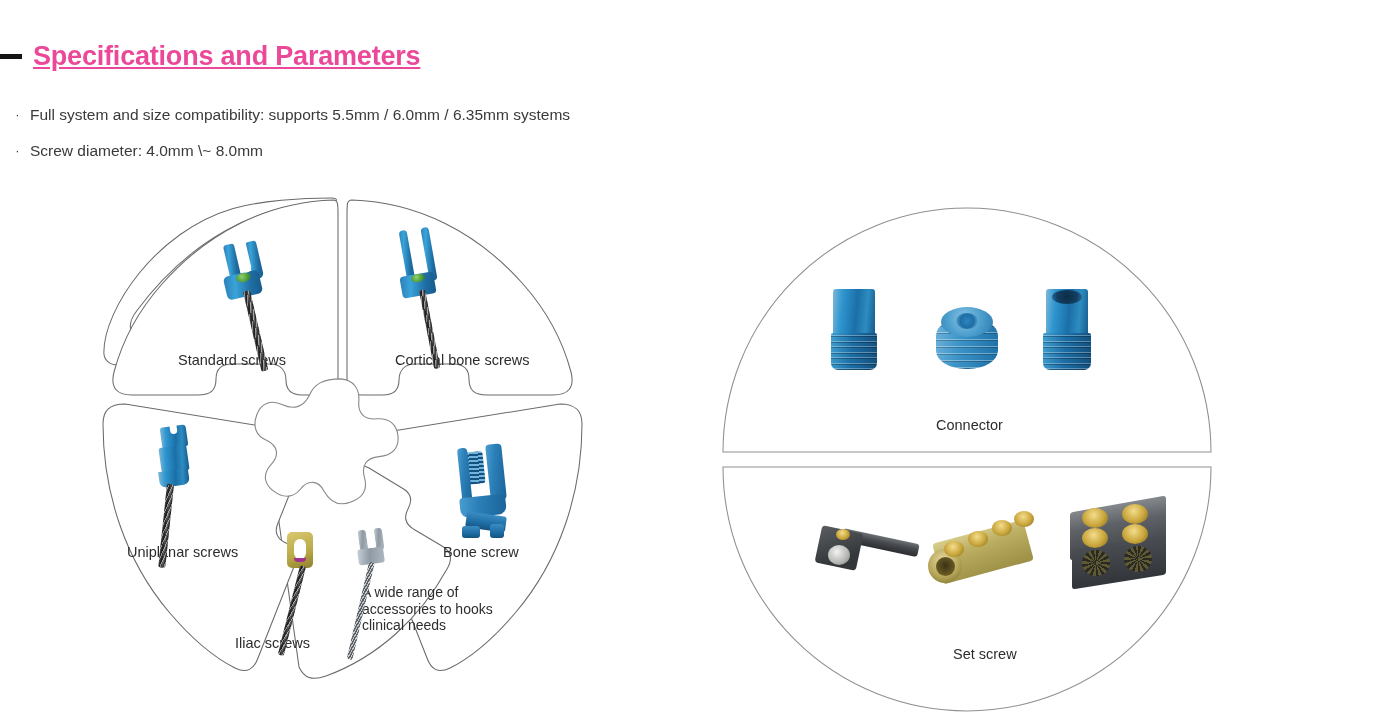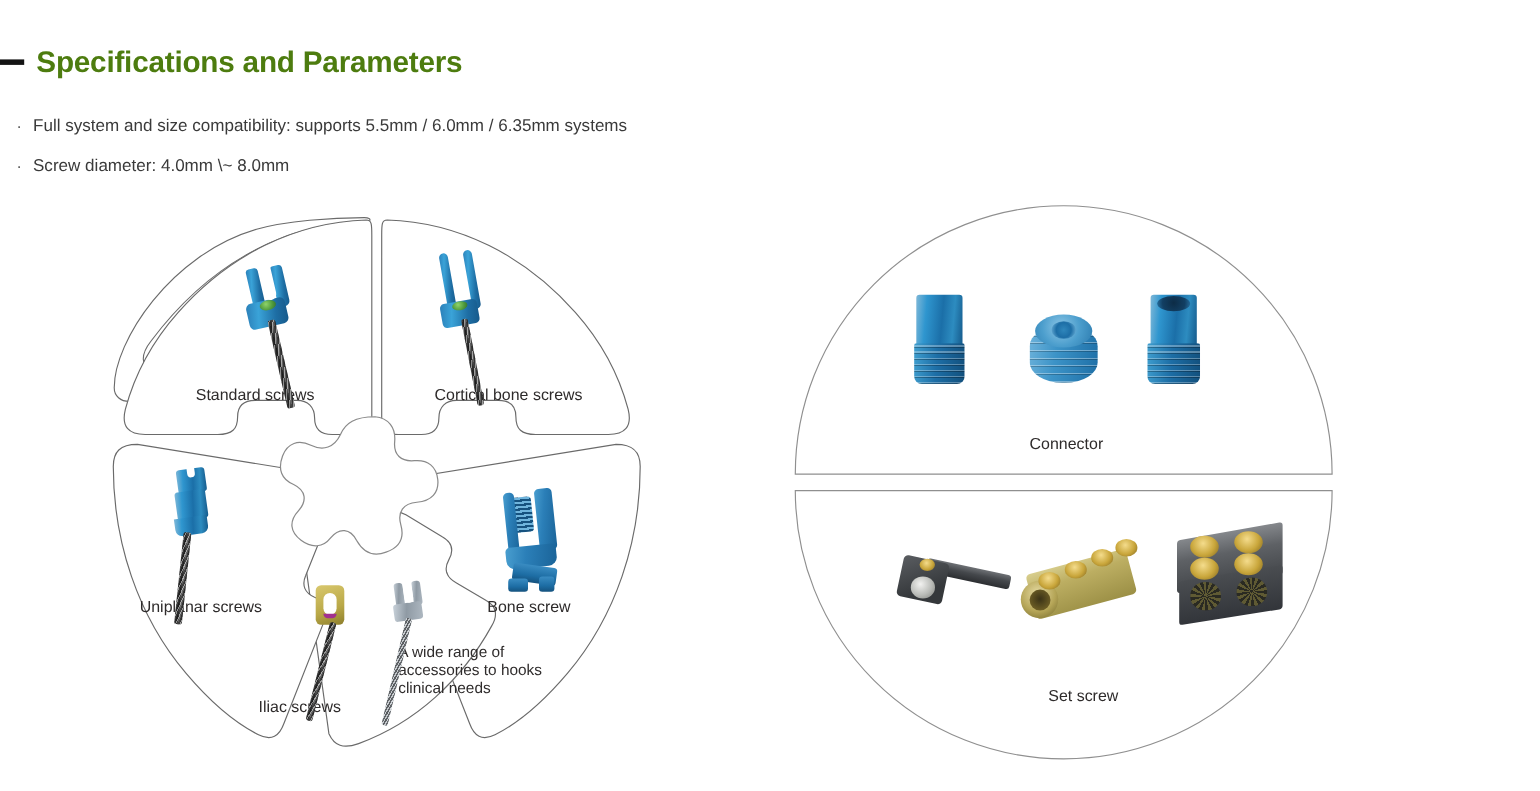--- a/index.html
+++ b/index.html
@@ -16,38 +16,38 @@
     position:absolute; left:0px; top:43px;
     display:flex; align-items:center; gap:11px;
     white-space:nowrap;
   }
   .title-dash {
     width:30px; height:5px; background:#141414;
     margin-left:-8px; flex:0 0 auto;
   }
   .title-text {
     font-size:27px; font-weight:bold; letter-spacing:-0.2px;
-    color:#4d7c0f; line-height:1;
+    color:#ec4899; line-height:1;text-decoration:underline;
   }
 
   .bullets { position:absolute; left:13px; top:105px; }
   .bullet-row {
     display:flex; align-items:flex-start; gap:8px;
     margin-bottom:16px; white-space:nowrap;
   }
   .bullet-dot {
     font-size:13px; line-height:20px; color:#3c3c3c;
     width:9px; text-align:center; flex:0 0 auto;
   }
   .bullet-text { font-size:15.5px; line-height:20px; color:#3a3a3a; }
 
   
   .diagram { position:absolute; }
   #left-diagram  { left:90px;  top:192px; width:505px; height:505px; }
-  #right-diagram { left:716px; top:185px; width:505px; height:505px; }
+  #right-diagram { left:716px; top:206px; width:505px; height:505px; }
   .diagram svg { display:block; overflow:visible; }
 
   .petal-path { fill:#ffffff; stroke:#6a6a6a; stroke-width:1.05; }
   .hub-path   { fill:#ffffff; stroke:#8a8a8a; stroke-width:1.0; }
   .sector-path{ fill:#ffffff; stroke:#8f8f8f; stroke-width:1.05; }
 
   
   .lbl {
     position:absolute; font-size:14.5px; color:#2e2b2b;
     white-space:nowrap; line-height:17px;

